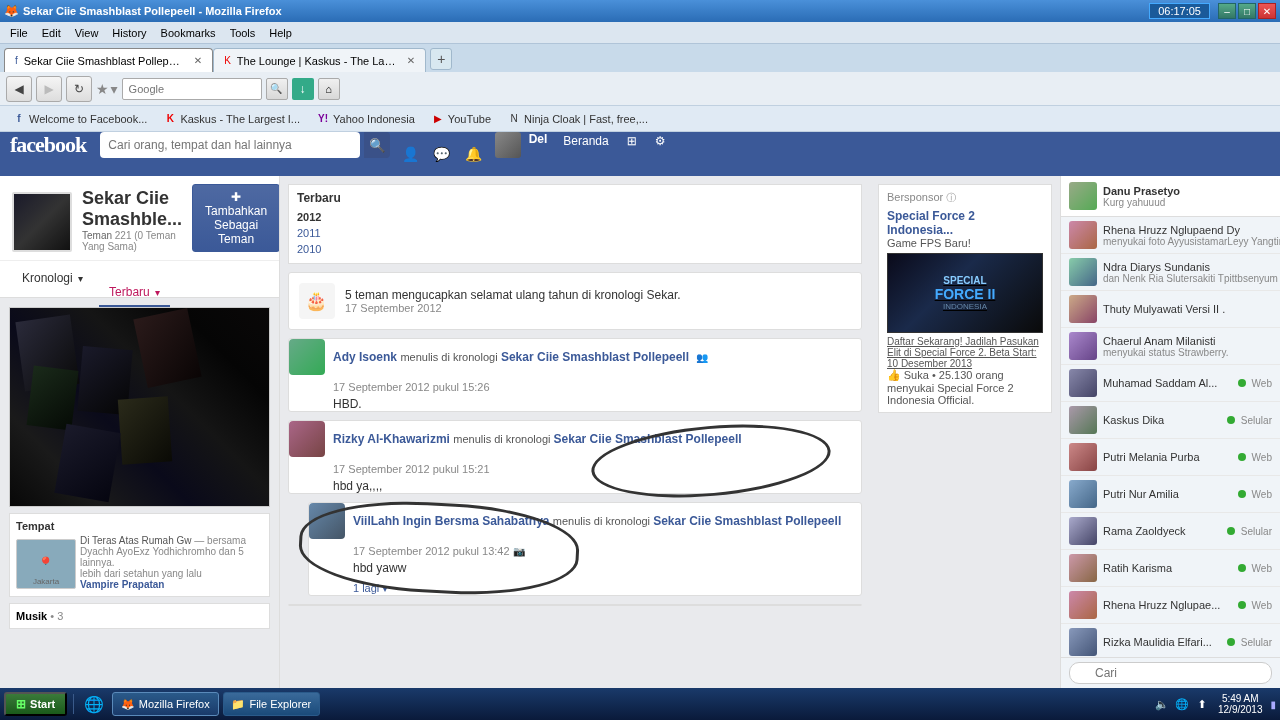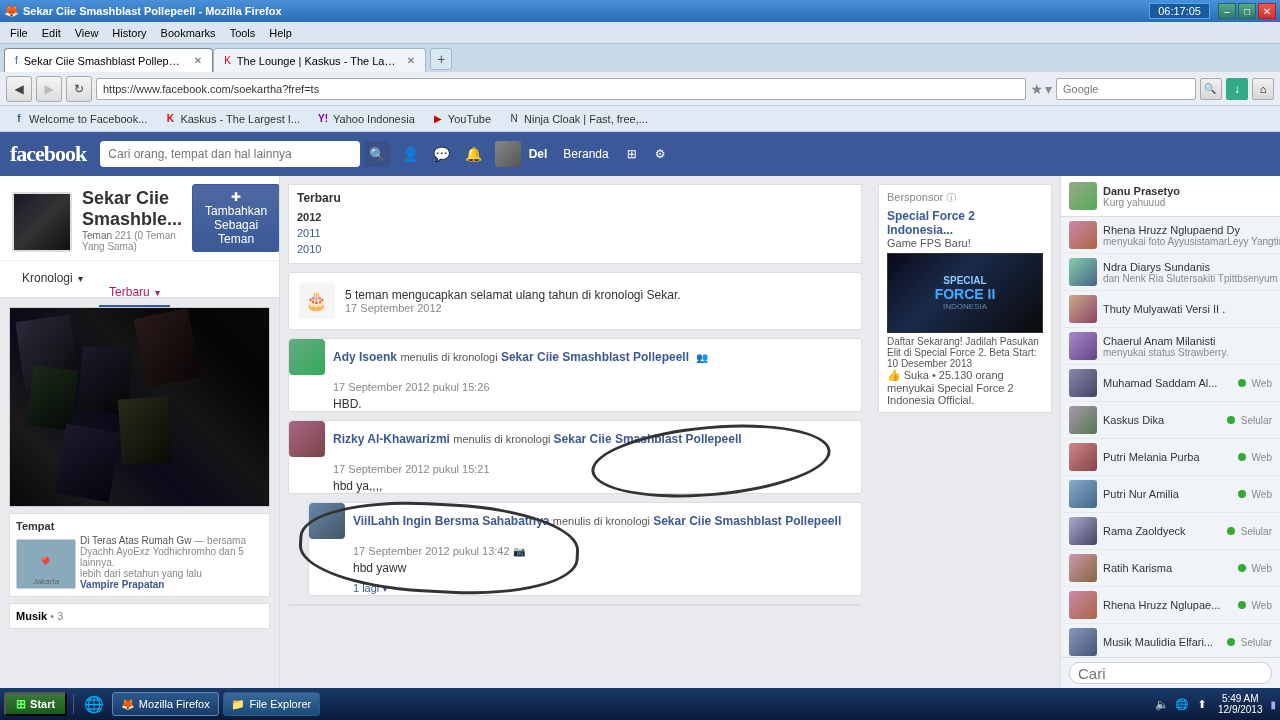--- a/index.html
+++ b/index.html
@@ -104,22 +104,21 @@
       display: flex;
       flex-direction: column;
       overflow: hidden;
     }
 
     
     .fb-topnav {
       background: #3b5998;
       height: 44px;
       display: flex;
-      align-items: center;
-      padding: 17px 10px;
+      padding: 0 10px;
       gap: 8px;
     }
     .fb-logo { color: white; font-size: 22px; font-weight: bold; font-family: Georgia, serif; letter-spacing: -1px; margin-right: 6px; }
     .fb-search { flex: 1; max-width: 260px; height: 26px; border: none; border-radius: 4px; padding: 0 8px; font-size: 12px; color: #333; }
     .fb-search-btn { width: 26px; height: 26px; background: #3a5188; border: none; cursor: pointer; color: #aac; border-radius: 0 4px 4px 0; margin-left: -4px; display: flex; align-items: center; justify-content: center; }
     .fb-nav-icons { display: flex; gap: 6px; align-items: center; }
     .fb-nav-icon { color: white; font-size: 14px; cursor: pointer; padding: 2px 4px; }
     .fb-avatar-small { width: 26px; height: 26px; background: #ccc; border-radius: 3px; overflow: hidden; display: flex; align-items: center; justify-content: center; }
     .fb-username { color: white; font-size: 12px; font-weight: bold; cursor: pointer; }
     .fb-nav-links { display: flex; gap: 2px; }
@@ -205,41 +204,41 @@
     
     .fb-sponsor-section {
       background: white;
       border: 1px solid #ddd;
       padding: 6px 8px;
       margin-bottom: 8px;
     }
     .fb-sponsor-title { color: #888; font-size: 11px; margin-bottom: 4px; }
     .fb-sponsor-name { font-weight: bold; color: #3b5998; font-size: 12px; cursor: pointer; }
     .fb-sponsor-sub { font-size: 11px; color: #555; }
-    .fb-sponsor-desc { font-size: 10px; color: #555; margin-top: 3px; }
+    .fb-sponsor-desc { font-size: 10px; color: #555; margin-top: 3px; text-decoration: underline; }
     .fb-suka { font-size: 11px; color: #555; }
 
     
     .fb-chat-sidebar {
       width: 220px;
       background: #f0f4f8;
       border-left: 1px solid #ddd;
       display: flex;
       flex-direction: column;
       overflow: hidden;
       flex-shrink: 0;
     }
     .fb-chat-list { flex: 1; overflow-y: auto; }
     .fb-chat-item { display: flex; align-items: center; gap: 6px; padding: 4px 8px; cursor: pointer; border-bottom: 1px solid #e8e8e8; }
     .fb-chat-avatar { width: 28px; height: 28px; background: #aaa; border-radius: 3px; flex-shrink: 0; overflow: hidden; display: flex; align-items: center; justify-content: center; }
     .fb-chat-name { font-size: 11px; color: #333; flex: 1; overflow: hidden; text-overflow: ellipsis; white-space: nowrap; }
     .fb-chat-status { font-size: 10px; color: #888; white-space: nowrap; }
     .fb-online-dot { width: 8px; height: 8px; background: #3a3; border-radius: 50%; flex-shrink: 0; }
     .fb-chat-footer { padding: 4px 8px; border-top: 1px solid #ddd; }
-    .fb-chat-search { width: 100%; height: 22px; border: 1px solid #ccc; border-radius: 10px; padding: 0 8px; font-size: 15px; }
+    .fb-chat-search { width: 100%; height: 22px; border: 1px solid #ccc; border-radius: 10px; padding: 0 25px; font-size: 12px; }
 
     
     .taskbar {
       background: linear-gradient(to bottom, #1a3a6a, #0a1a3a);
       height: 32px;
       position: fixed;
       bottom: 0;
       left: 0;
       right: 0;
       display: flex;
@@ -278,20 +277,21 @@
     
     .sf2-image {
       width: 100%;
       height: 80px;
       background: linear-gradient(135deg, #0a0a1a 0%, #1a2a4a 40%, #0a0a0a 100%);
       display: flex;
       align-items: center;
       justify-content: center;
       border: 1px solid #333;
       margin-top: 4px;
+      text-decoration: underline;
     }
 
     .fb-main-area {
       display: flex;
       flex: 1;
       overflow: hidden;
     }
 
     .fb-center-col {
       flex: 1;
@@ -352,21 +352,20 @@
     <span style="max-width:160px;overflow:hidden;text-overflow:ellipsis;white-space:nowrap;font-size:11px;">The Lounge | Kaskus - The Largest In...</span>
     <span class="tab-close">✕</span>
   </div>
   <div class="tab-new">+</div>
 </div>
 
 <div class="nav-bar">
   <button class="nav-btn">◀</button>
   <button class="nav-btn" style="color:#bbb;">▶</button>
   <button class="nav-btn">↻</button>
-  <input class="url-bar" type="text" value="https://www.facebook.com/soekartha?fref=ts" style="">
   <div style="display:flex;align-items:center;gap:2px;">
     <span style="font-size:14px;color:#888;">★</span>
     <span style="font-size:14px;color:#888;">▾</span>
   </div>
   <input class="nav-search" type="text" placeholder="Google" style="">
   <button class="nav-search-btn">🔍</button>
   <button class="nav-dl-btn">↓</button>
   <button class="nav-home-btn">⌂</button>
 </div>
 
@@ -672,21 +671,21 @@
           <div class="fb-chat-avatar" style="background:linear-gradient(135deg,#c8a,#a64);"></div>
           <div style="flex:1;min-width:0;">
             <div class="fb-chat-name">Rhena Hruzz Nglupae...</div>
           </div>
           <div class="fb-online-dot"></div>
           <div style="font-size:10px;color:#888;">Web</div>
         </div>
         <div class="fb-chat-item">
           <div class="fb-chat-avatar" style="background:linear-gradient(135deg,#89b,#457);"></div>
           <div style="flex:1;min-width:0;">
-            <div class="fb-chat-name">Musik Maulidia Elfari...</div>
+            <div class="fb-chat-name">Rizka Maulidia Elfari...</div>
           </div>
           <div class="fb-online-dot"></div>
           <div style="font-size:10px;color:#888;">Selular</div>
         </div>
 
       </div>
 
       <div class="fb-chat-footer">
         <input class="fb-chat-search" type="text" placeholder="Cari" style="">
       </div>

